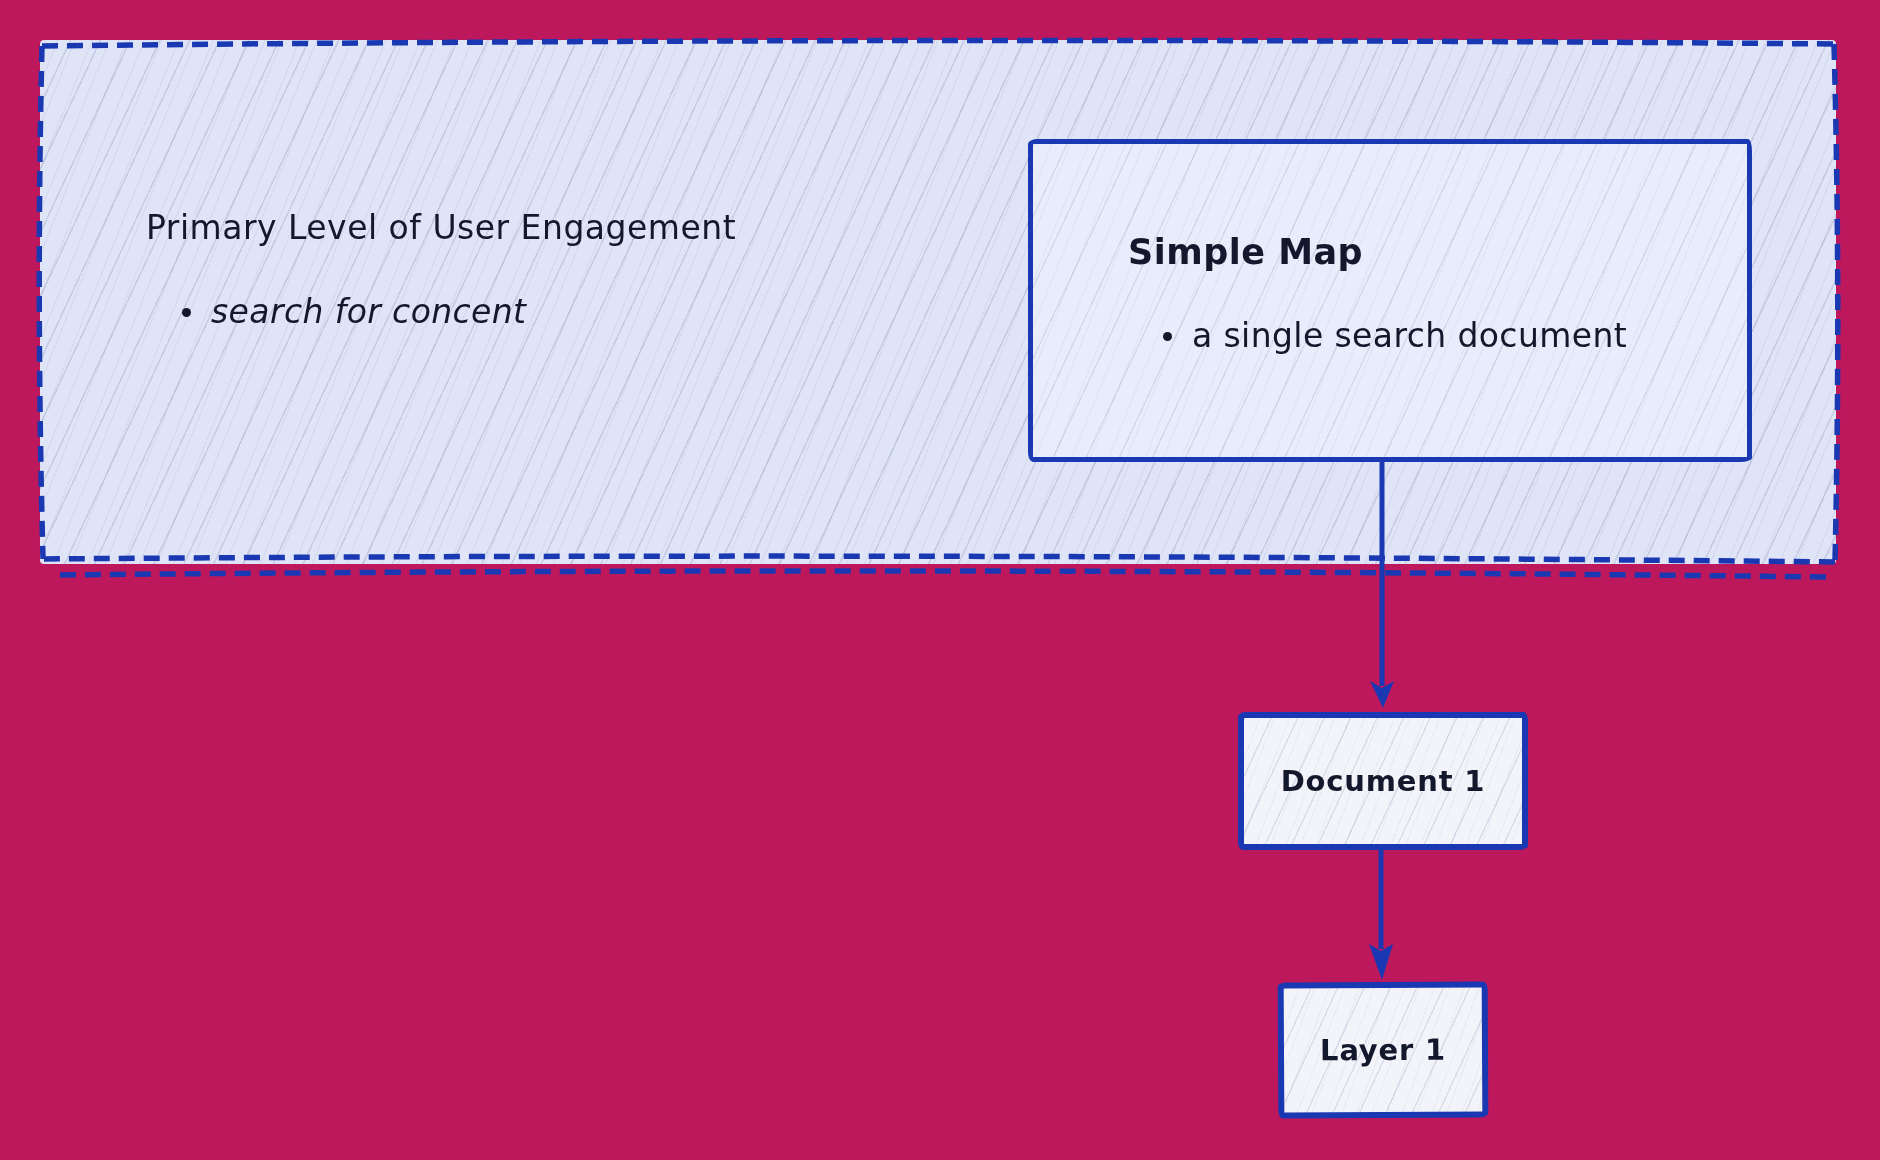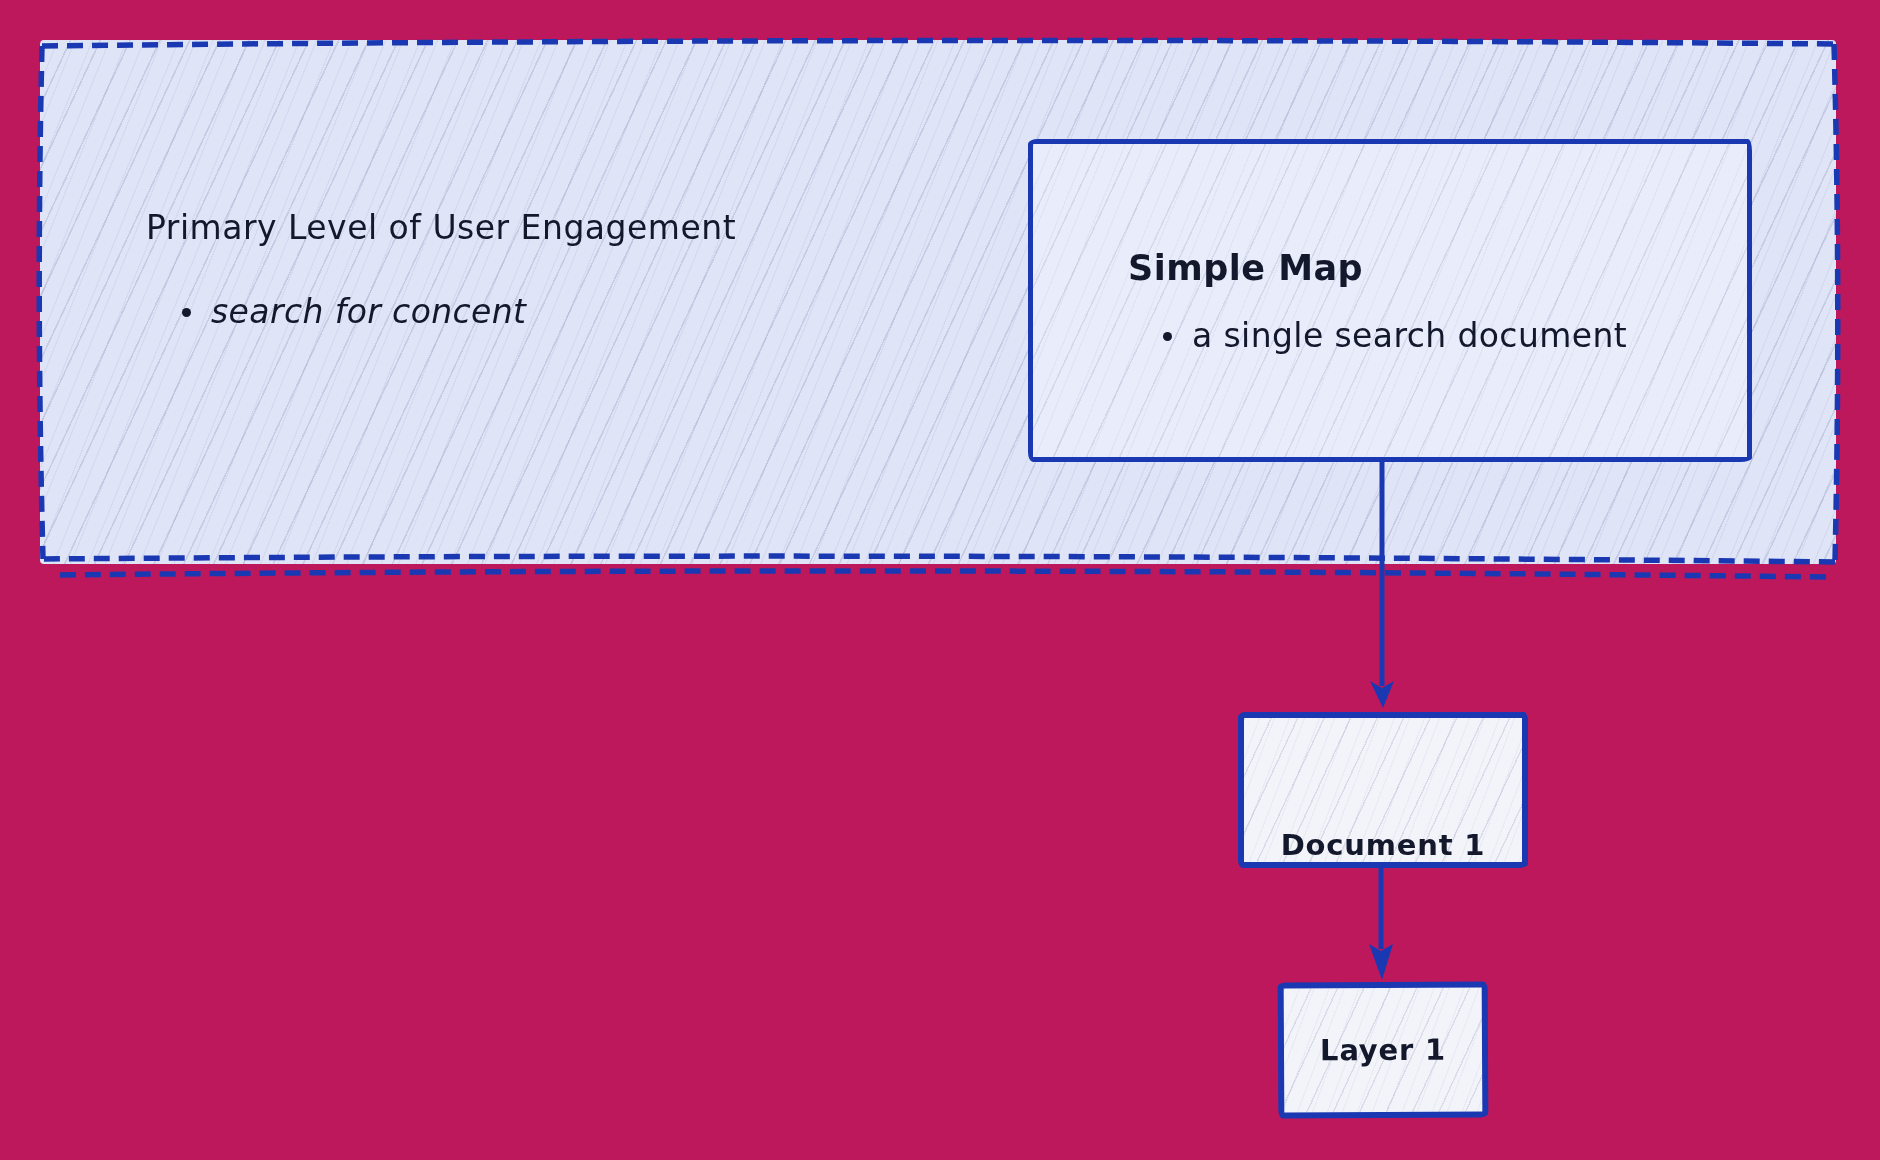--- a/index.html
+++ b/index.html
@@ -66,21 +66,20 @@
       repeating-linear-gradient(115deg, rgba(128,138,172,0.20) 0px, rgba(128,138,172,0.20) 1.5px, transparent 1.5px, transparent 30px),
       repeating-linear-gradient(112deg, rgba(158,166,202,0.12) 0px, rgba(158,166,202,0.12) 1.2px, transparent 1.2px, transparent 17px);
   }
   .sm-title {
     position:absolute;
     left:95px; top:84px;
     font-size:35px; line-height:48px;
     font-weight:700;
     letter-spacing:0.5px;
     white-space:nowrap;
-    margin-top:16px;
   }
   .simple-map > ul.bullets { left:130px; top:170px; }
 
   
   svg.connectors {
     position:absolute;
     left:0; top:0;
     width:1880px; height:1160px;
     pointer-events:none;
   }
@@ -93,23 +92,22 @@
     background-image:
       repeating-linear-gradient(115deg, rgba(128,138,172,0.22) 0px, rgba(128,138,172,0.22) 1.4px, transparent 1.4px, transparent 24px),
       repeating-linear-gradient(111deg, rgba(158,166,202,0.12) 0px, rgba(158,166,202,0.12) 1.2px, transparent 1.2px, transparent 14px);
     display:flex; align-items:center; justify-content:center;
     font-size:29px; font-weight:700;
     letter-spacing:0.8px;
     white-space:nowrap;
   }
   .node-doc {
     left:1238px; top:712px;
-    width:290px; height:156px;
+    width:290px; height:138px;
     border-radius:8px 4px 10px 5px / 5px 9px 4px 8px;
-    align-items:flex-end;
   }
   .node-layer {
     left:1278px; top:982px;
     width:210px; height:136px;
     border-radius:9px 5px 8px 4px / 4px 8px 5px 9px;
     transform:rotate(-0.3deg);
   }
 </style>
 </head>
 <body>

